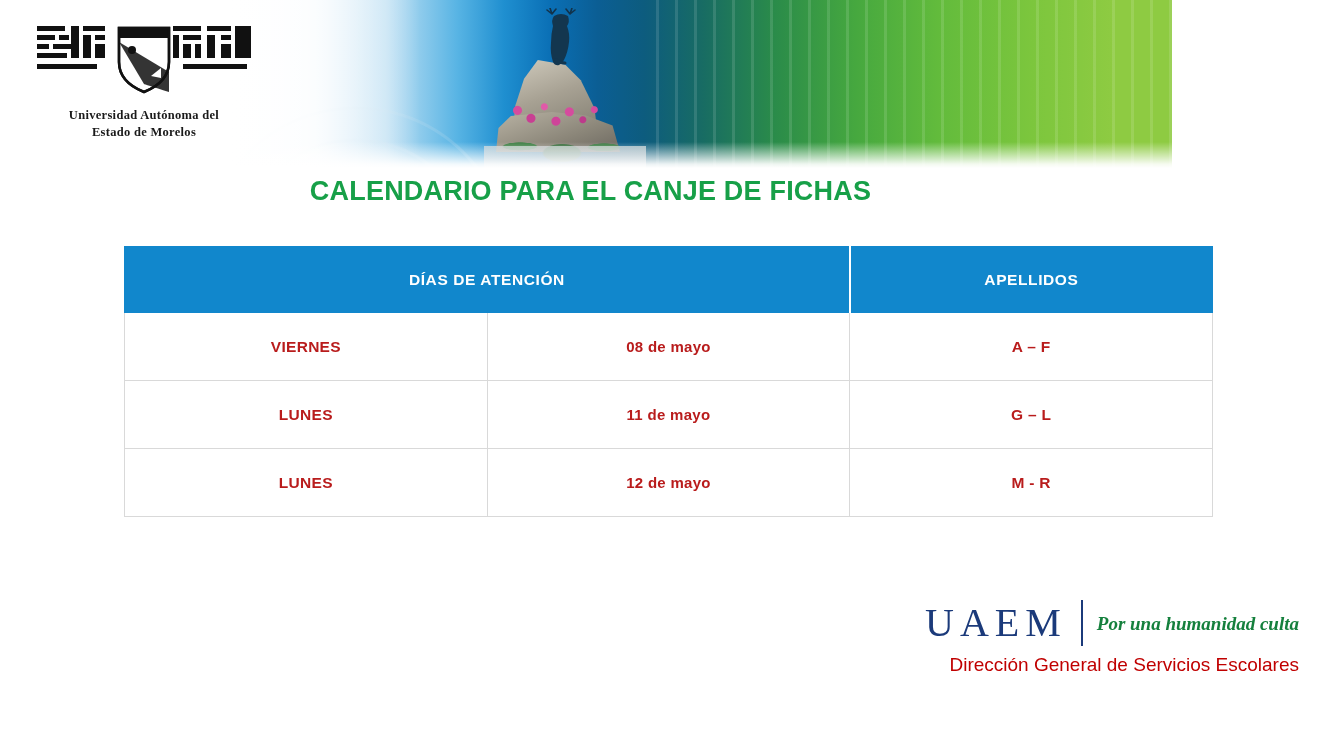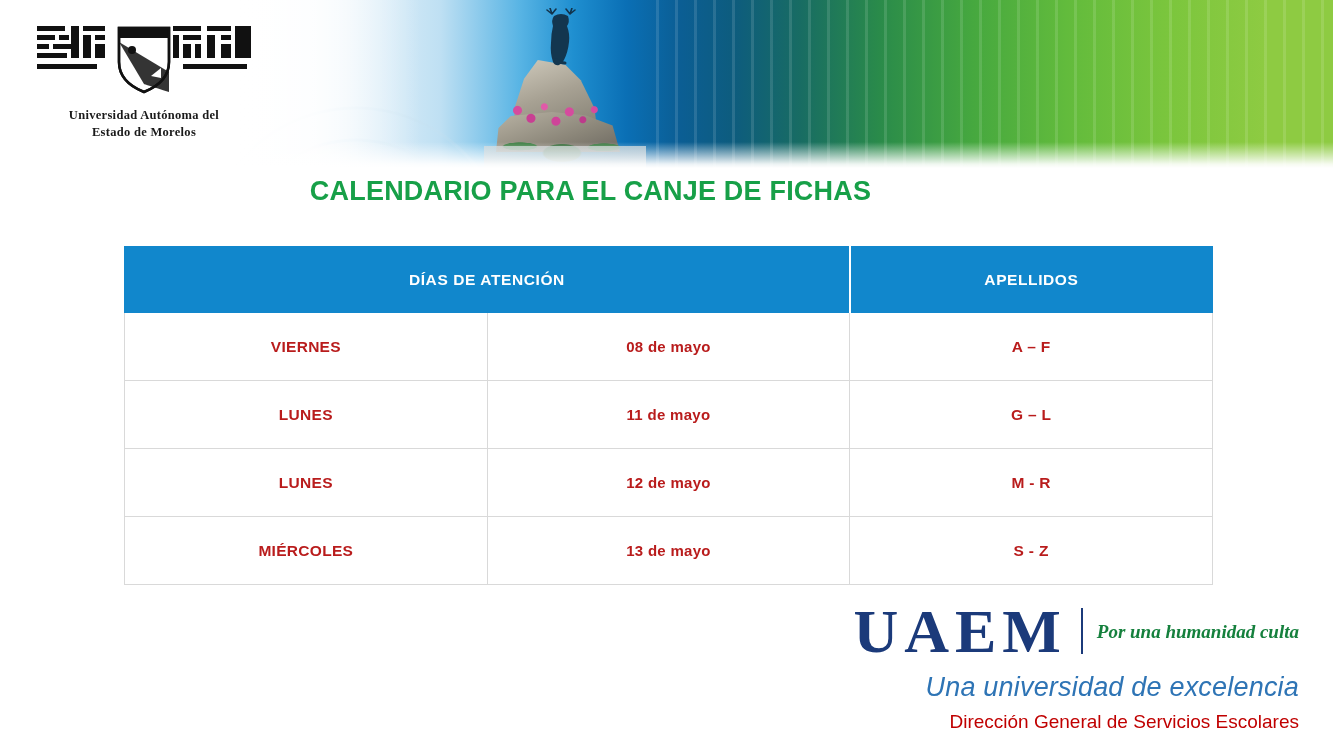--- a/index.html
+++ b/index.html
@@ -13,21 +13,21 @@
     font-family: "Liberation Sans", sans-serif;
     overflow: hidden;
     position: relative;
   }
 
   
   .banner {
     position: absolute;
     top: 0;
     left: 0;
-    width: 1333px;
+    width: 1172px;
     height: 168px;
     overflow: hidden;
   }
   .banner-bg {
     position: absolute;
     inset: 0;
     background:
       linear-gradient(90deg,
         #ffffff 0%,
         #ffffff 18%,
@@ -254,22 +254,22 @@
   }
   .uaem-row {
     display: flex;
     align-items: center;
     justify-content: flex-end;
     gap: 14px;
   }
   .uaem-word {
     color: #1b3a7a;
     font-family: "Liberation Serif", serif;
-    font-size: 62px;
-    font-weight: bold;
+    font-size: 40px;
+    font-weight: normal;
     letter-spacing: 6px;
     line-height: 1;
   }
   .uaem-divider {
     width: 2px;
     height: 46px;
     background: #1b3a7a;
   }
   .uaem-tag {
     color: #15803d;
@@ -379,30 +379,24 @@
       <tr>
         <td class="day">LUNES</td>
         <td class="date">11 de mayo</td>
         <td class="letters">G – L</td>
       </tr>
       <tr>
         <td class="day">LUNES</td>
         <td class="date">12 de mayo</td>
         <td class="letters">M - R</td>
       </tr>
-      <tr>
-        <td class="day">MIÉRCOLES</td>
-        <td class="date">13 de mayo</td>
-        <td class="letters">S - Z</td>
-      </tr>
     </tbody>
   </table>
 </div>
 
 <div class="footer">
   <div class="uaem-row">
     <div class="uaem-word">UAEM</div>
     <div class="uaem-divider"></div>
     <div class="uaem-tag">Por una humanidad culta</div>
   </div>
-  <div class="foot-line2">Una universidad de excelencia</div>
   <div class="foot-line3">Dirección General de Servicios Escolares</div>
 </div>
 
 </body></html>

